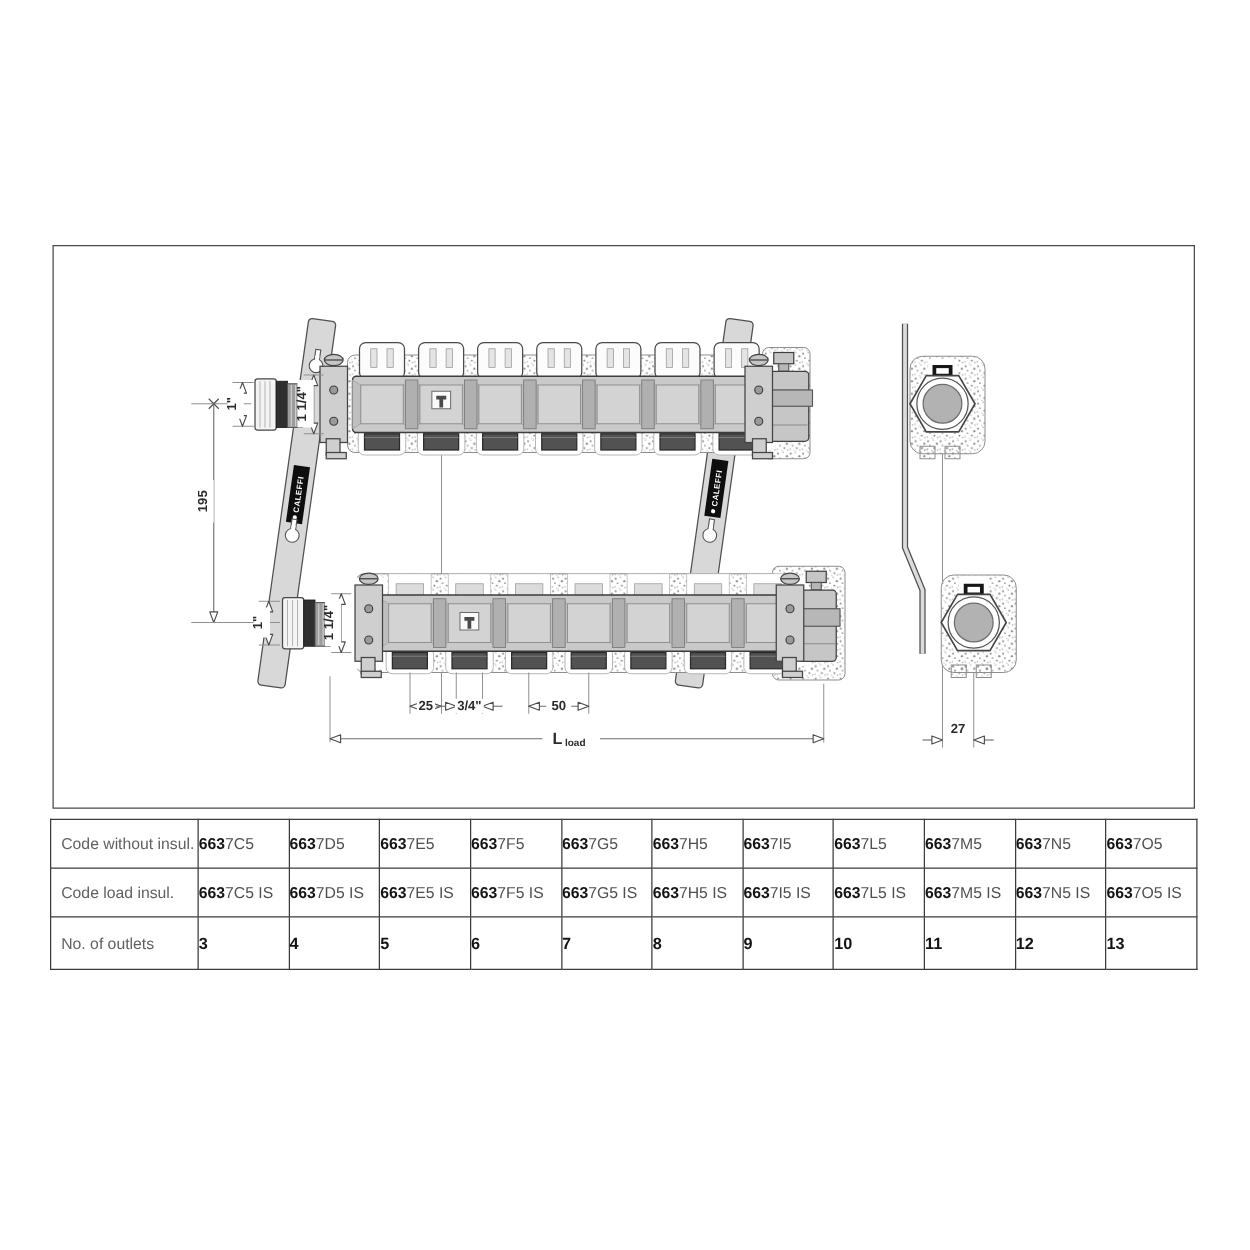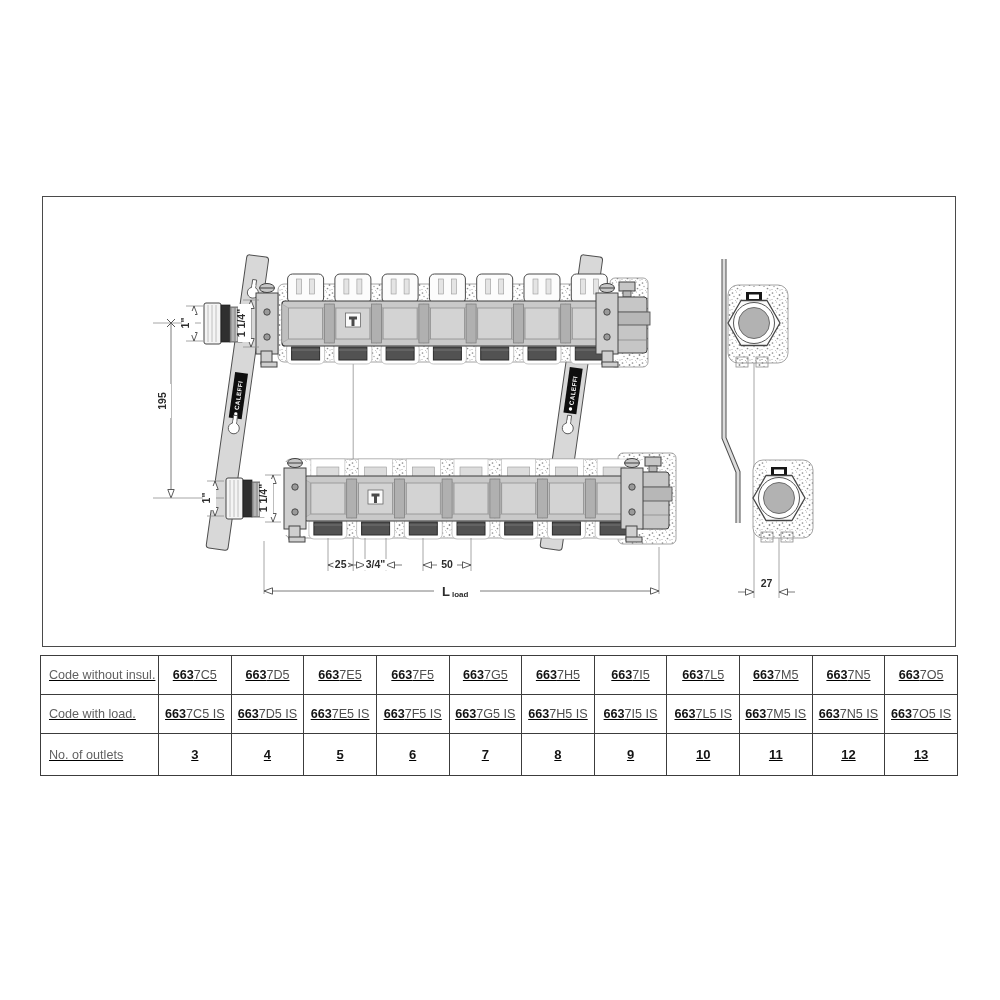--- a/index.html
+++ b/index.html
@@ -29,24 +29,24 @@
   .bevel{fill:#bfbfbf;stroke:#9a9a9a;stroke-width:.5;}
   .conn{fill:#b0b0b0;stroke:#7a7a7a;stroke-width:.7;}
   .clamp{fill:#cfcfcf;stroke:#444;stroke-width:1;}
   .screw{fill:#9a9a9a;stroke:#3f3f3f;stroke-width:.9;}
   .metal{fill:#c6c6c6;stroke:#424242;stroke-width:1;}
   .metal2{fill:#b7b7b7;stroke:#555;stroke-width:.9;}
   .ridge{stroke:#b3b3b3;stroke-width:.8;}
   .thline{stroke:#d6d6d6;stroke-width:.8;}
   .hex{fill:#fbfbfb;stroke:#454545;stroke-width:1.3;stroke-linejoin:round;}
   
-  .tblwrap{position:absolute;left:40px;top:655px;text-decoration:underline;}
+  .tblwrap{position:absolute;left:40px;top:655px;}
   table{border-collapse:collapse;table-layout:fixed;width:918px;height:121px;
     font-family:"Liberation Sans",sans-serif;border:1.6px solid #333;}
-  td{border:1px solid #3c3c3c;text-align:center;font-size:12.6px;color:#7a7a7a;
+  td{border:1px solid #3c3c3c;text-align:left;font-size:12.6px;color:#7a7a7a;
     padding:0;white-space:nowrap;overflow:hidden;}
   td.rl{text-align:left;padding-left:8px;color:#616161;}
   .code-prefix{font-weight:bold;color:#141414;}
   .code-suffix{color:#4f4f4f;}
   td.bold-cell{font-weight:bold;color:#141414;font-size:13px;}
 </style>
 </head>
 <body>
 
 <div class="canvas">
@@ -508,21 +508,21 @@
             <td><span class="code-prefix">663</span><span class="code-suffix">7F5</span></td>
             <td><span class="code-prefix">663</span><span class="code-suffix">7G5</span></td>
             <td><span class="code-prefix">663</span><span class="code-suffix">7H5</span></td>
             <td><span class="code-prefix">663</span><span class="code-suffix">7I5</span></td>
             <td><span class="code-prefix">663</span><span class="code-suffix">7L5</span></td>
             <td><span class="code-prefix">663</span><span class="code-suffix">7M5</span></td>
             <td><span class="code-prefix">663</span><span class="code-suffix">7N5</span></td>
             <td><span class="code-prefix">663</span><span class="code-suffix">7O5</span></td>
           </tr>
           <tr>
-            <td class="rl">Code with load.</td>
+            <td class="rl">Code load insul.</td>
             <td><span class="code-prefix">663</span><span class="code-suffix">7C5 IS</span></td>
             <td><span class="code-prefix">663</span><span class="code-suffix">7D5 IS</span></td>
             <td><span class="code-prefix">663</span><span class="code-suffix">7E5 IS</span></td>
             <td><span class="code-prefix">663</span><span class="code-suffix">7F5 IS</span></td>
             <td><span class="code-prefix">663</span><span class="code-suffix">7G5 IS</span></td>
             <td><span class="code-prefix">663</span><span class="code-suffix">7H5 IS</span></td>
             <td><span class="code-prefix">663</span><span class="code-suffix">7I5 IS</span></td>
             <td><span class="code-prefix">663</span><span class="code-suffix">7L5 IS</span></td>
             <td><span class="code-prefix">663</span><span class="code-suffix">7M5 IS</span></td>
             <td><span class="code-prefix">663</span><span class="code-suffix">7N5 IS</span></td>

